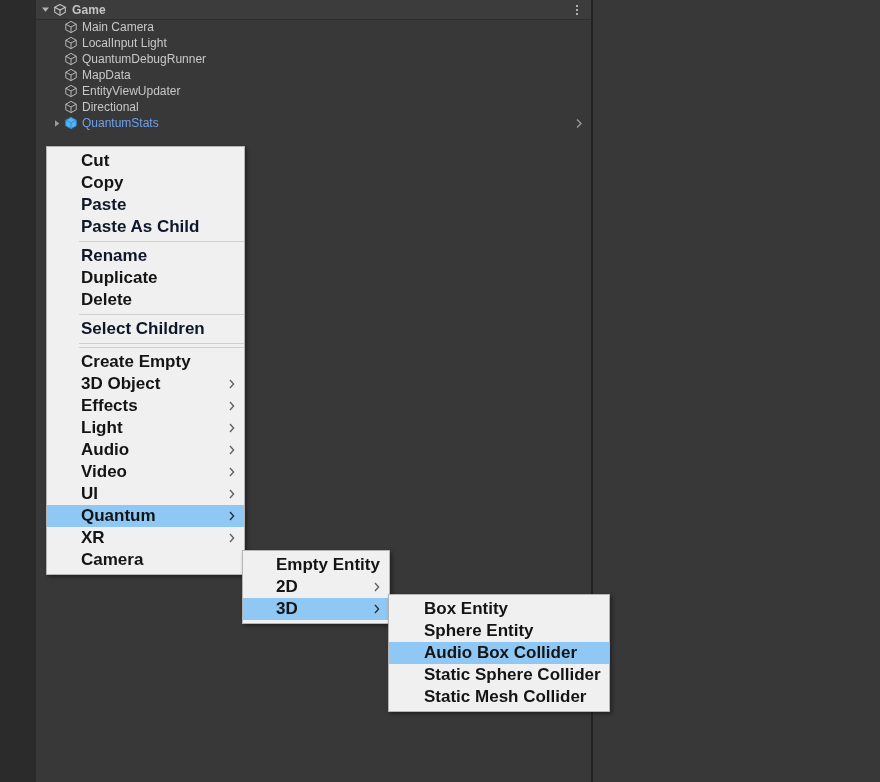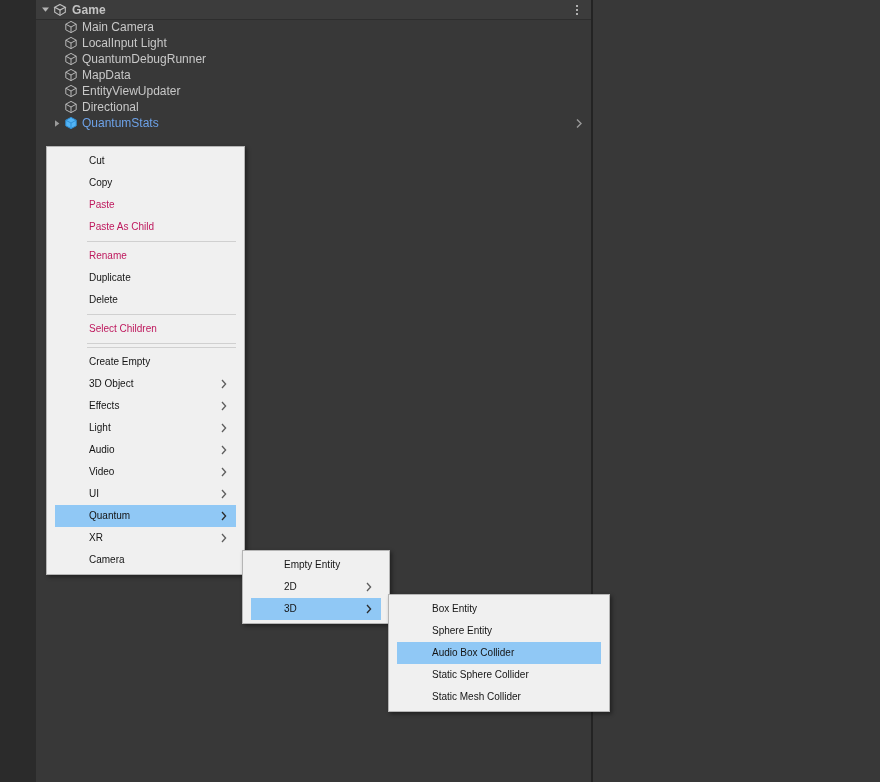--- a/index.html
+++ b/index.html
@@ -124,34 +124,35 @@
     display: flex; align-items: center;
   }
 
   
   .ctx-menu {
     position: absolute;
     background: #f0f0f0;
     border: 1px solid #b5b5b5;
     box-shadow: 2px 2px 4px rgba(0,0,0,0.42);
     box-sizing: border-box;
-    padding: 3px 8px;
-    font-size: 10px;
+    padding: 3px 0;
+    font-size: 17px;
     color: #1c1c1c;
+    font-weight: bold;
   }
   .ctx-item {
     position: relative;
     height: 22px;
     line-height: 22px;
     padding-left: 34px;
     padding-right: 22px;
     white-space: nowrap;
     color: #141414;
   }
-  .ctx-item.disabled { color: #be185d; }
+  .ctx-item.disabled { color: #0f172a; }
   .ctx-item.selected { background: #90c8f5; color: #141414; }
   .ctx-item .sub-arrow {
     position: absolute;
     right: 9px; top: 0;
     height: 22px;
     display: flex; align-items: center;
     color: #5d5d5d;
   }
   .ctx-item.selected .sub-arrow { color: #2b2b2b; }
   .ctx-sep {

